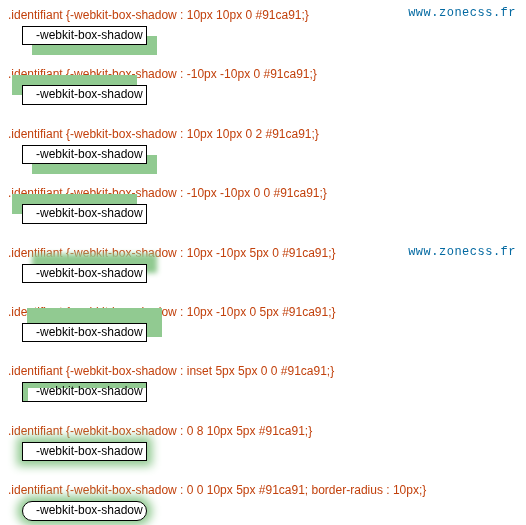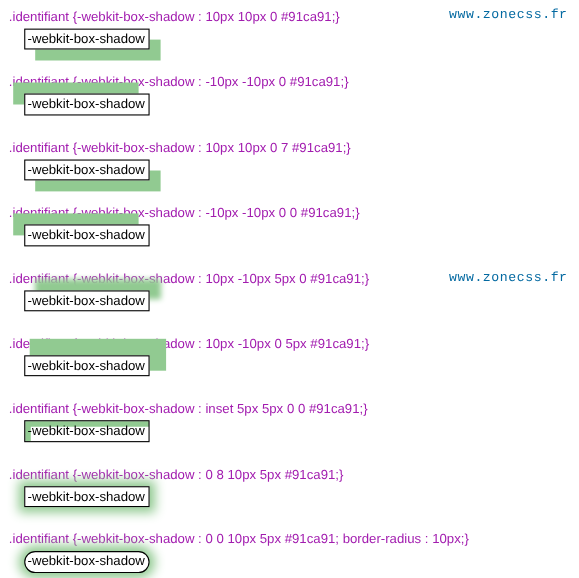--- a/index.html
+++ b/index.html
@@ -23,32 +23,32 @@
     pointer-events: none;
   }
   .wm1 { top: 6px; }
   .wm2 { top: 245px; }
   .entry {
     margin-bottom: 22px;
   }
   .code-line {
     font-family: Verdana, Geneva, sans-serif;
     font-size: 12px;
-    color: #a21caf;
+    color: #c2410c;
     white-space: nowrap;
     margin-bottom: 4px;
   }
   .demo-wrap {
     padding-left: 14px;
   }
   .demo-box {
     display: inline-block;
     border: 1px solid #000;
     background: #fff;
-    padding: 1px 3px 2px 2px;
+    padding: 1px 3px 2px 13px;
     font-family: Verdana, Geneva, sans-serif;
     font-size: 12px;
     line-height: 1.2;
   }
   
   .s1 { -webkit-box-shadow: 10px 10px 0 #91ca91; box-shadow: 10px 10px 0 #91ca91; }
   .s2 { -webkit-box-shadow: -10px -10px 0 #91ca91; box-shadow: -10px -10px 0 #91ca91; }
   .s3 { -webkit-box-shadow: 10px 10px 0 0 #91ca91; box-shadow: 10px 10px 0 0 #91ca91; }
   .s4 { -webkit-box-shadow: -10px -10px 0 0 #91ca91; box-shadow: -10px -10px 0 0 #91ca91; }
   .s5 { -webkit-box-shadow: 10px -10px 5px 0 #91ca91; box-shadow: 10px -10px 5px 0 #91ca91; }
@@ -71,21 +71,21 @@
 </div>
 
 <div class="entry">
   <div class="code-line">.identifiant {-webkit-box-shadow : -10px -10px 0 #91ca91;}</div>
   <div class="demo-wrap">
     <span class="demo-box s2">-webkit-box-shadow</span>
   </div>
 </div>
 
 <div class="entry">
-  <div class="code-line">.identifiant {-webkit-box-shadow : 10px 10px 0 7 #91ca91;}</div>
+  <div class="code-line">.identifiant {-webkit-box-shadow : 10px 10px 0 2 #91ca91;}</div>
   <div class="demo-wrap">
     <span class="demo-box s3">-webkit-box-shadow</span>
   </div>
 </div>
 
 <div class="entry">
   <div class="code-line">.identifiant {-webkit-box-shadow : -10px -10px 0 0 #91ca91;}</div>
   <div class="demo-wrap">
     <span class="demo-box s4">-webkit-box-shadow</span>
   </div>

